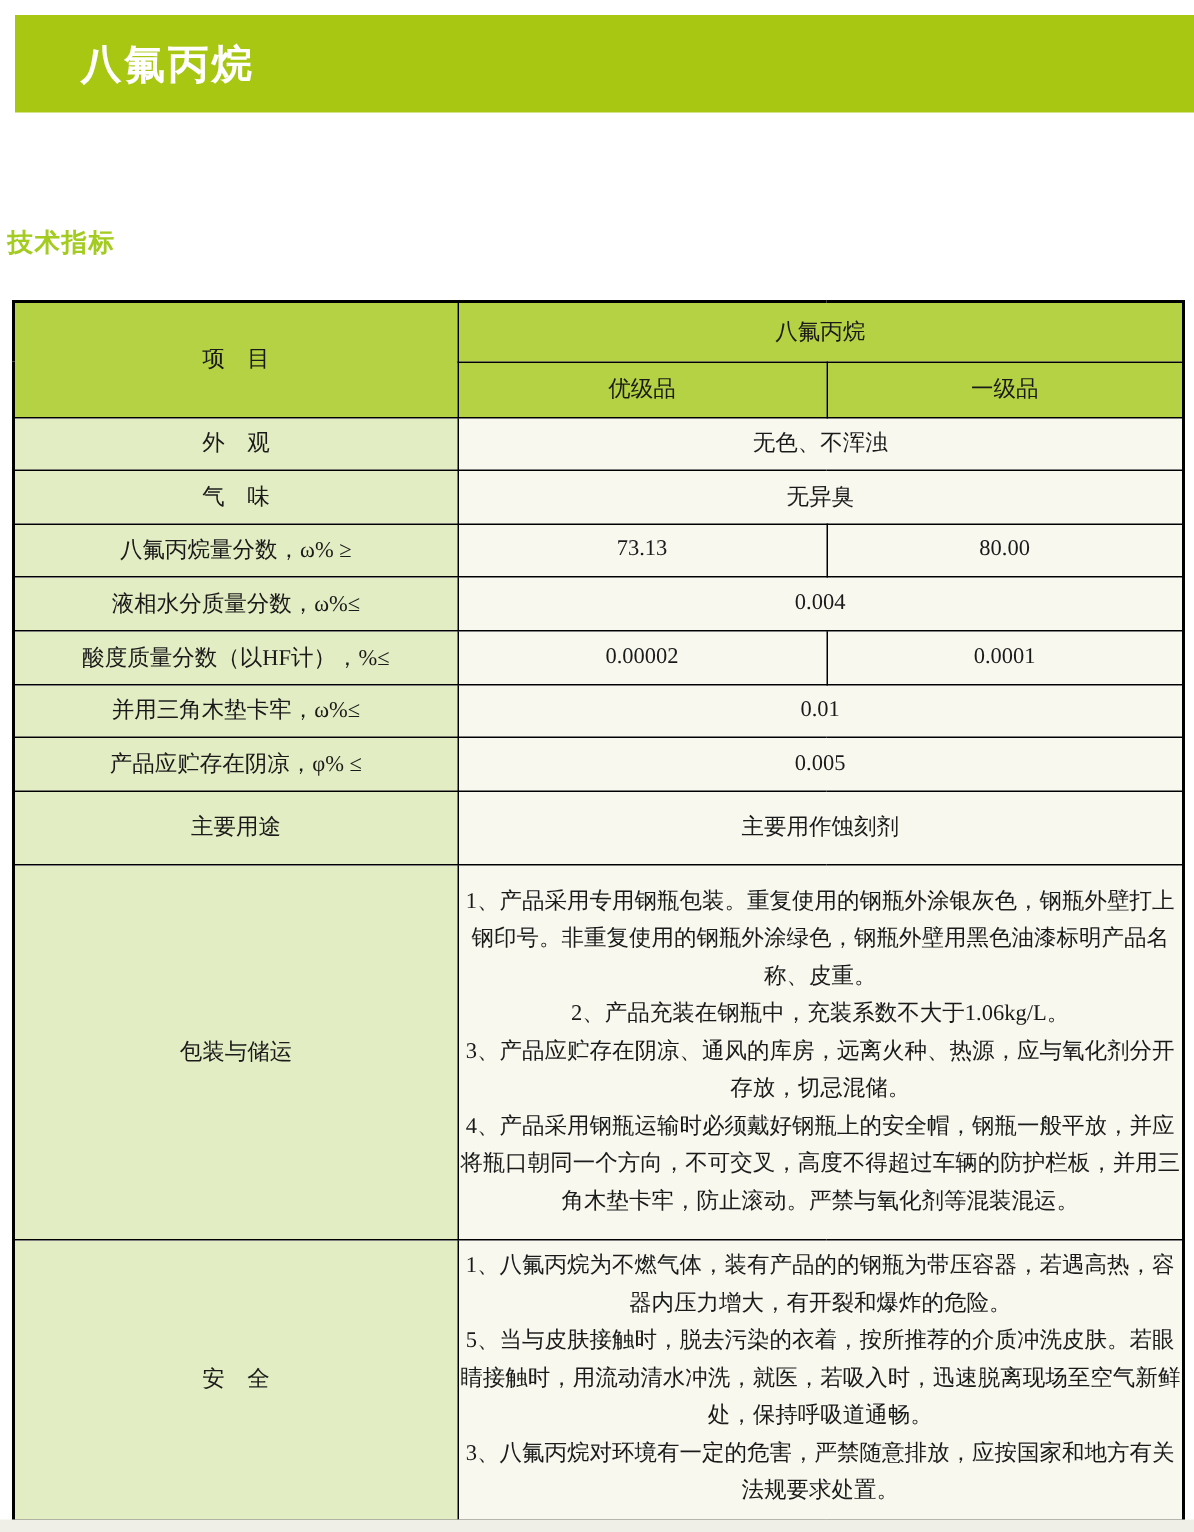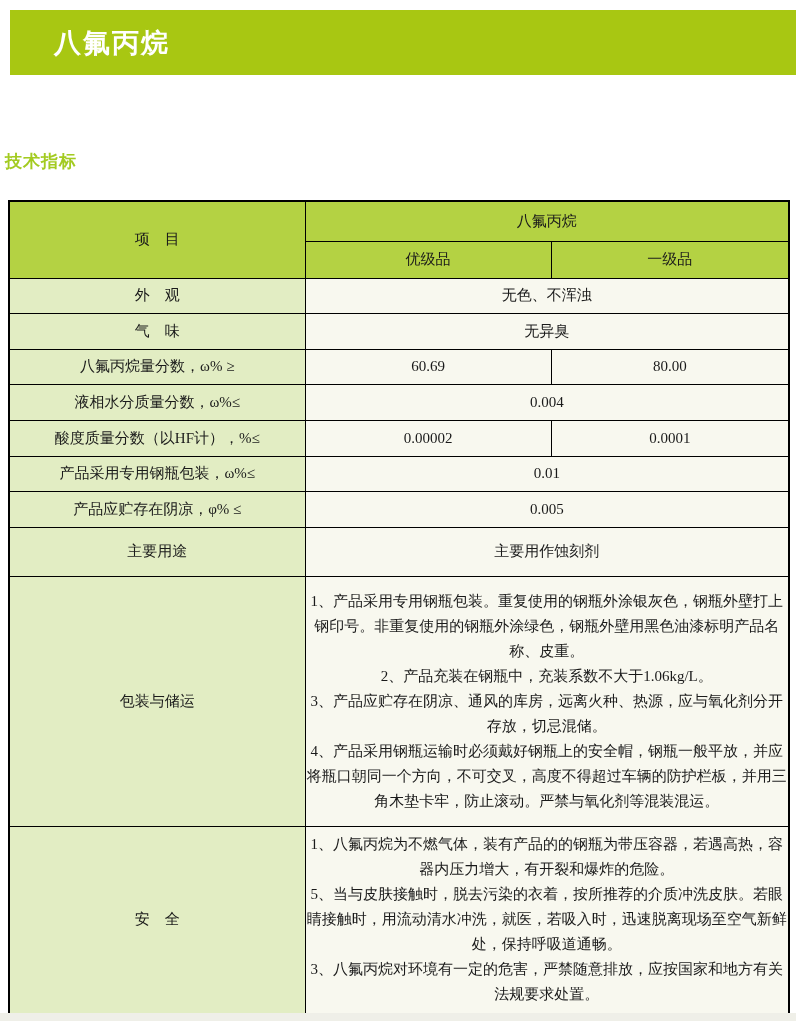--- a/index.html
+++ b/index.html
@@ -89,34 +89,34 @@
     <tr style="height:35px">
       <td class="label">外　观</td>
       <td class="value" colspan="2">无色、不浑浊</td>
     </tr>
     <tr style="height:36px">
       <td class="label">气　味</td>
       <td class="value" colspan="2">无异臭</td>
     </tr>
     <tr style="height:35px">
       <td class="label">八氟丙烷量分数，ω% ≥</td>
-      <td class="value">60.69</td>
+      <td class="value">73.13</td>
       <td class="value">80.00</td>
     </tr>
     <tr style="height:36px">
       <td class="label">液相水分质量分数，ω%≤</td>
       <td class="value" colspan="2">0.004</td>
     </tr>
     <tr style="height:36px">
       <td class="label">酸度质量分数（以HF计），%≤</td>
       <td class="value">0.00002</td>
       <td class="value">0.0001</td>
     </tr>
     <tr style="height:35px">
-      <td class="label">产品采用专用钢瓶包装，ω%≤</td>
+      <td class="label">并用三角木垫卡牢，ω%≤</td>
       <td class="value" colspan="2">0.01</td>
     </tr>
     <tr style="height:36px">
       <td class="label">产品应贮存在阴凉，φ% ≤</td>
       <td class="value" colspan="2">0.005</td>
     </tr>
     <tr style="height:49px">
       <td class="label">主要用途</td>
       <td class="value" colspan="2">主要用作蚀刻剂</td>
     </tr>

